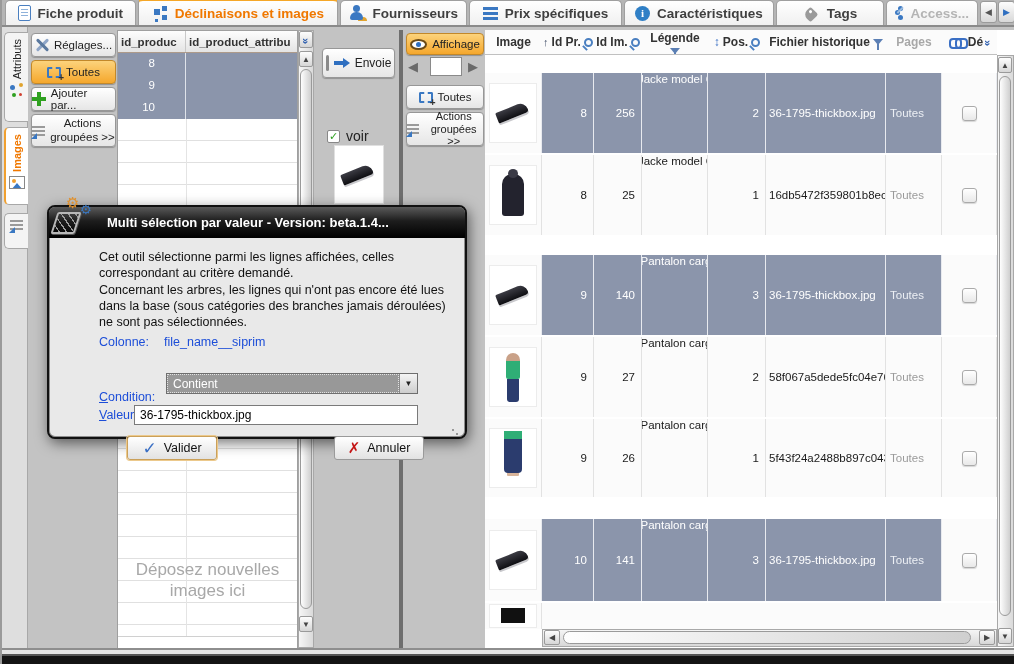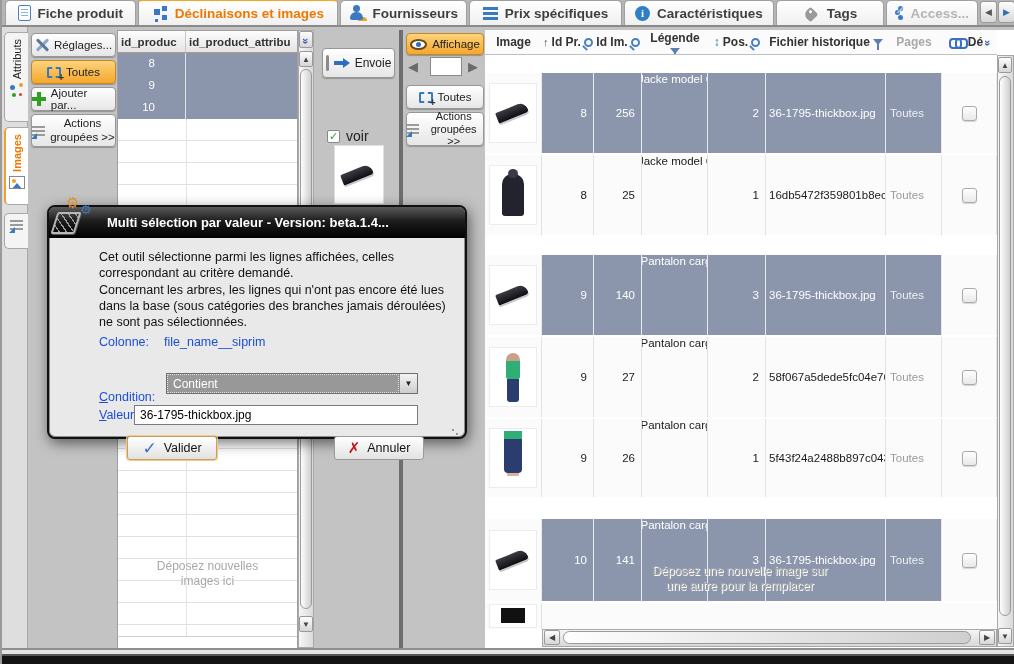--- a/index.html
+++ b/index.html
@@ -77,21 +77,21 @@
 
   
   #ltable { left:115px; top:30px; width:181px; height:618px; background:#fff; border:1px solid #9f9f9f; }
   #ltable .hdr { position:absolute; left:0; top:0; width:100%; height:22px; background:linear-gradient(#fdfdfd,#e4e4e4); border-bottom:1px solid #ad9a8a; display:flex; font-size:11.5px; font-weight:bold; color:#333; }
   #ltable .hcell { display:flex; align-items:center; gap:20px; padding:0 3px; border-right:1px solid #c8c8c8; overflow:hidden; white-space:nowrap; }
   .lrow { position:absolute; left:0; width:179px; height:22px; display:flex; }
   .lrow.sel { background:#8b95ab; }
   .lrow .c1 { width:68px; text-align:right; padding-right:30px; font-size:11.5px; color:#fff; line-height:21px; border-right:1px solid #dfe3ea; }
   #lempty { position:absolute; left:0; top:88px; width:179px; height:517px; background:repeating-linear-gradient(to bottom,#ffffff 0 21px,#e0e0e0 21px 22px); }
   #lempty .vline { position:absolute; left:68px; top:0; width:1px; height:100%; background:#e4e4e4; }
-  .watermark { color:#a8a8a8; text-shadow:1px 1px 0 #ffffff; font-size:12px; text-align:center; line-height:1.25; }
+  .watermark { color:#a8a8a8; text-shadow:1px 1px 0 #ffffff; font-size:17px; text-align:center; line-height:1.25; }
   #lscrollwrap { left:296px; top:30px; width:16px; height:618px; background:linear-gradient(to right,#f6f6f6,#dadada); border:1px solid #a8a8a8; }
   .sbtn { position:absolute; left:0; width:14px; height:16px; background:linear-gradient(#fdfdfd,#d6d6d6); border:1px solid #9a9a9a; border-radius:2px; font-size:8px; color:#444; display:flex; align-items:center; justify-content:center; }
   .sthumb { position:absolute; left:1px; width:12px; background:linear-gradient(to right,#fefefe,#cfcfcf); border:1px solid #9a9a9a; border-radius:7px; }
   .i-chev2 { color:#2f5fae; font-weight:bold; font-size:11px; display:inline-block; transform:rotate(90deg); letter-spacing:-2px; }
   .i-mag { width:9px; height:9px; border:2px solid #4a7fc0; border-radius:50%; position:relative; flex:none; }
   .i-mag::after { content:""; position:absolute; left:-4px; top:7px; width:6px; height:2px; background:#4a7fc0; transform:rotate(45deg); }
   .i-funnel { width:0; height:0; border-left:5px solid transparent; border-right:5px solid transparent; border-top:6px solid #5b7fb4; position:relative; flex:none; }
   .i-funnel::after { content:""; position:absolute; left:-1px; top:-1px; width:2px; height:6px; background:#5b7fb4; }
 
   
@@ -452,23 +452,20 @@
       <div class="cell c-de">
           <span class="cbx15"></span>
         </div>
     </div>
     <div class="rrow" style="top:573px;height:26px">
       <div class="cell c-img">
           <div class="thumb p-black" style="height:22px"></div>
         </div>
     </div>
 
-    <div class="watermark abs" style="left:40px;top:534px;width:430px;z-index:5">
-      <span>Déposez une nouvelle image sur</span><br><span>une autre pour la remplacer</span>
-    </div>
 
     <div class="abs" style="left:57px;top:599px;width:455px;height:18px;background:linear-gradient(#f5f5f5,#d8d8d8);border:1px solid #a8a8a8;z-index:6">
       <div class="sbtn" style="left:1px;top:0;width:16px;height:15px">◀</div>
       <div class="sthumb" style="left:20px;top:1px;width:408px;height:13px;border-radius:7px"></div>
       <div class="sbtn" style="left:436px;top:0;width:16px;height:15px">▶</div>
     </div>
 
     <div class="abs" style="left:512px;top:25px;width:17px;height:592px;background:linear-gradient(to right,#f6f6f6,#dadada);border:1px solid #a8a8a8">
       <div class="sbtn" style="top:1px">▲</div>
       <div class="sthumb" style="top:20px;height:540px"></div>

